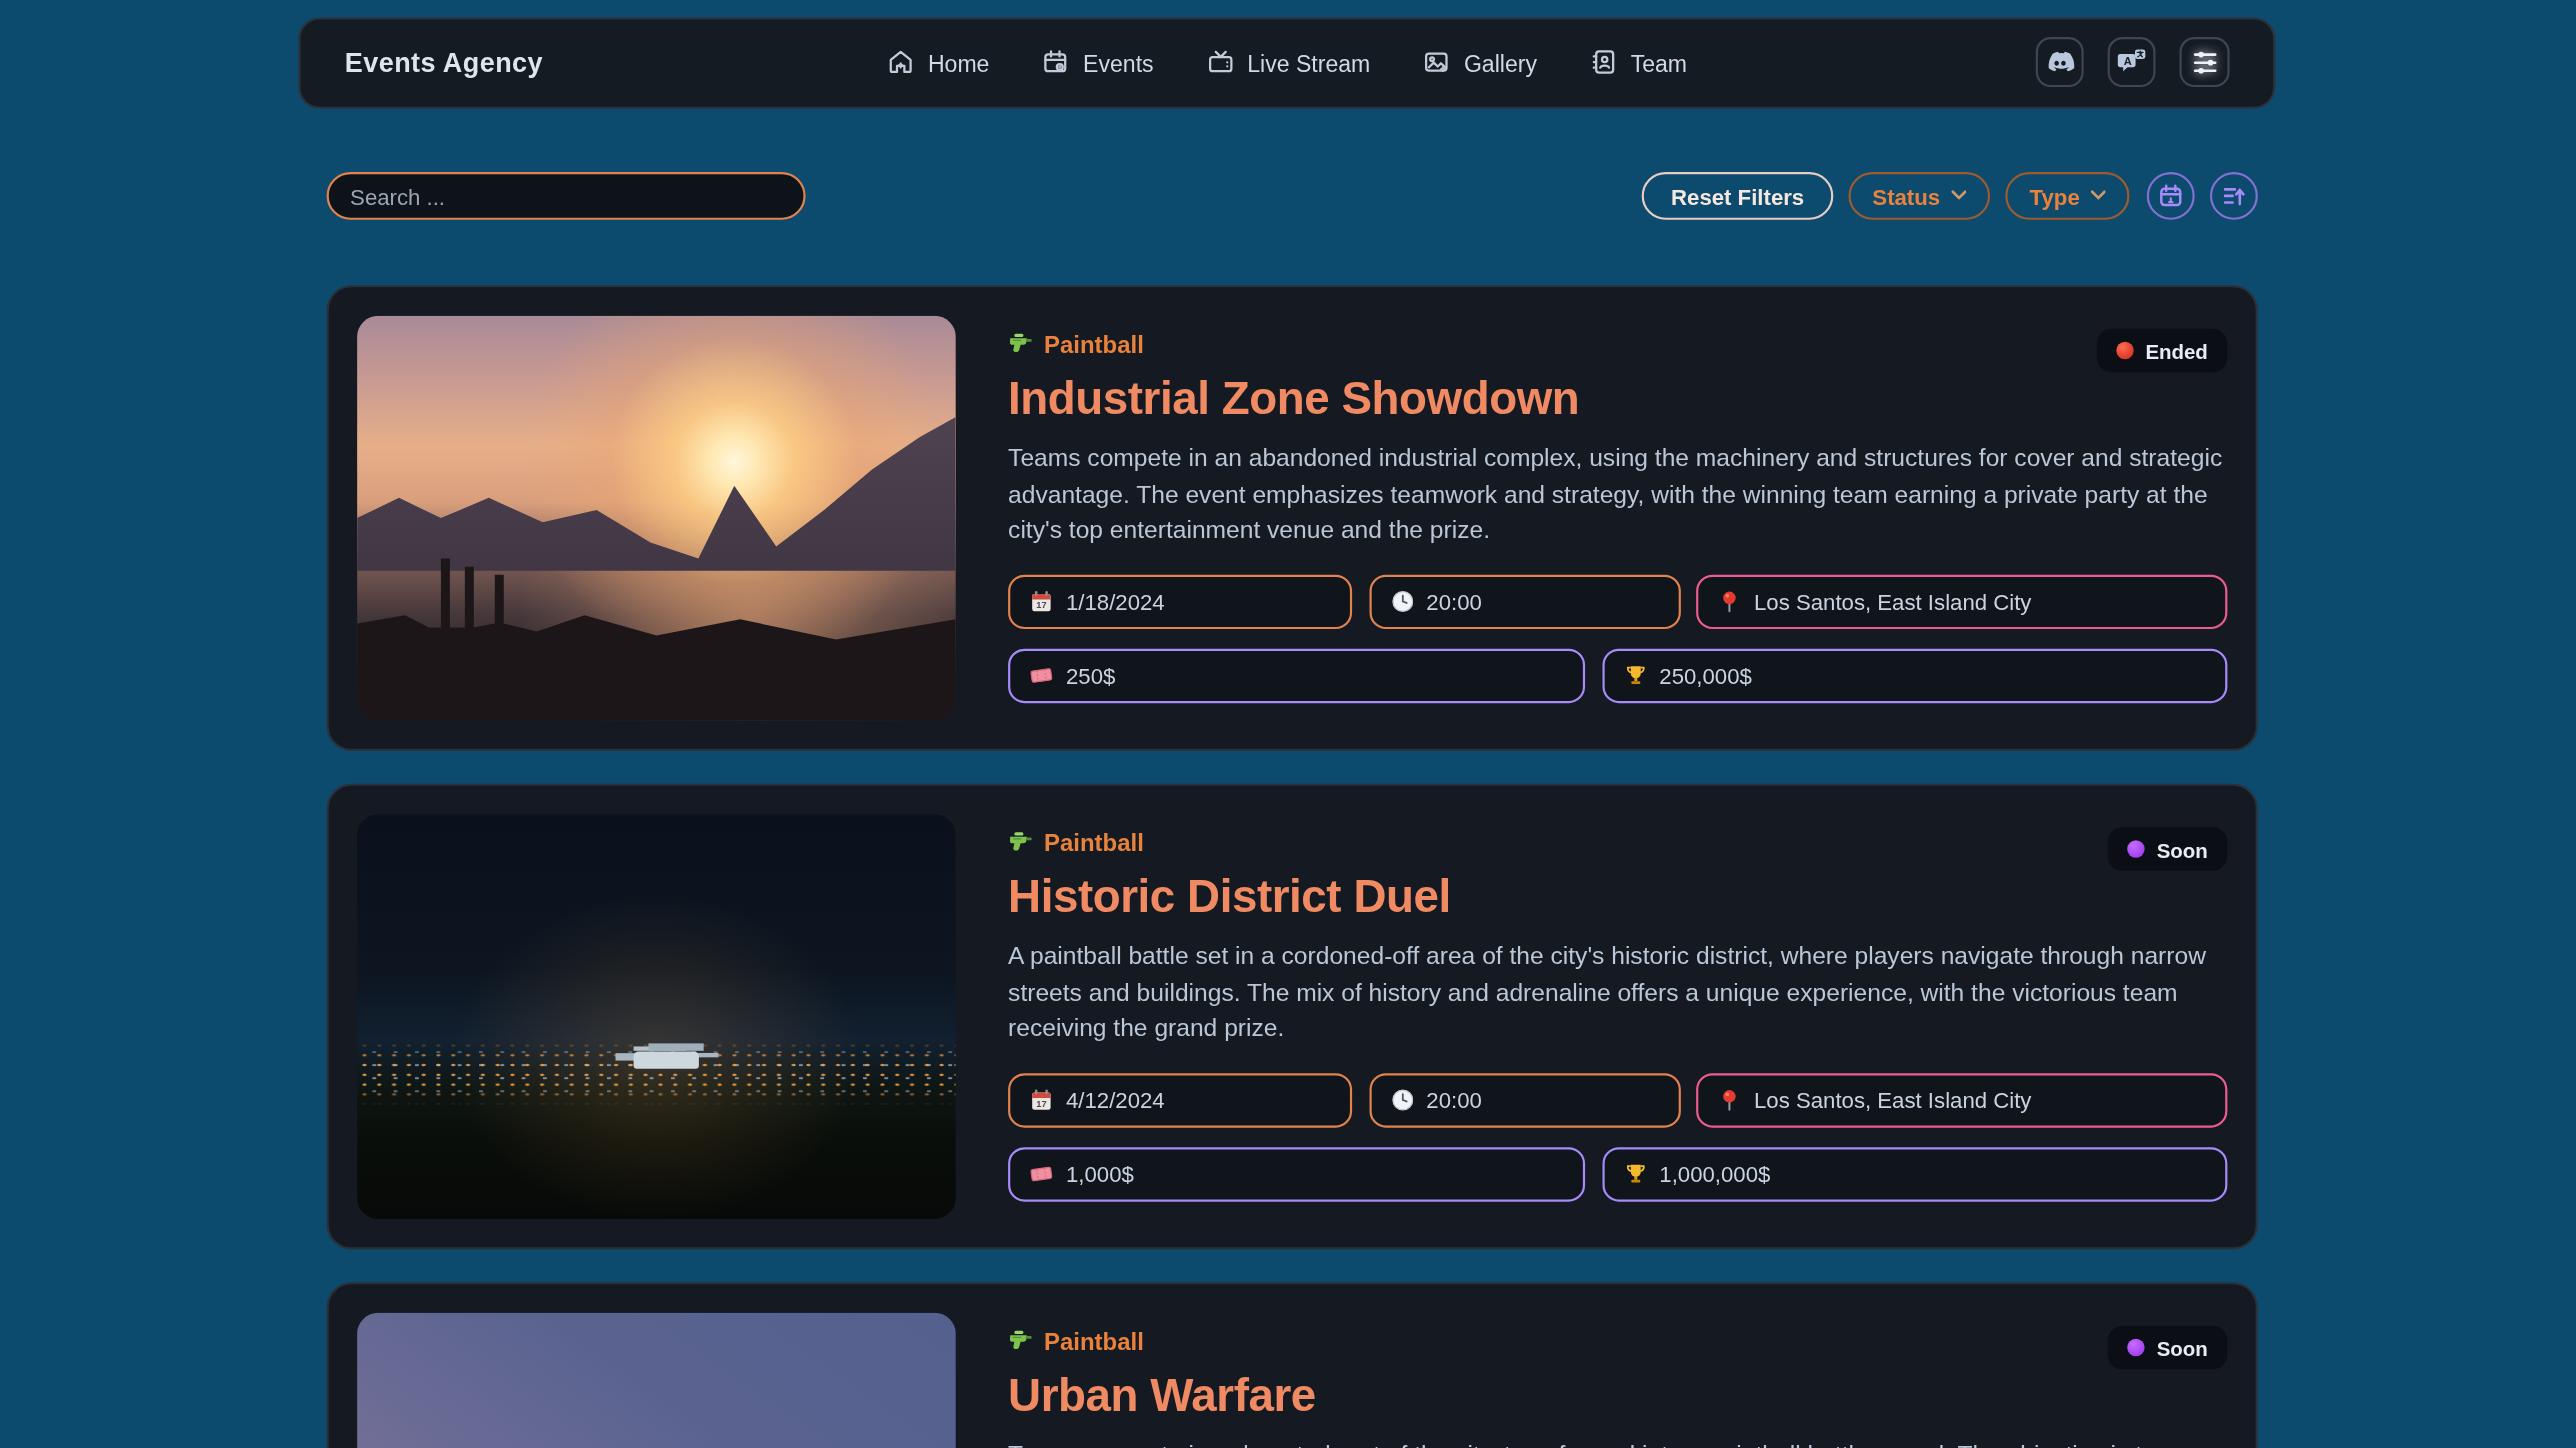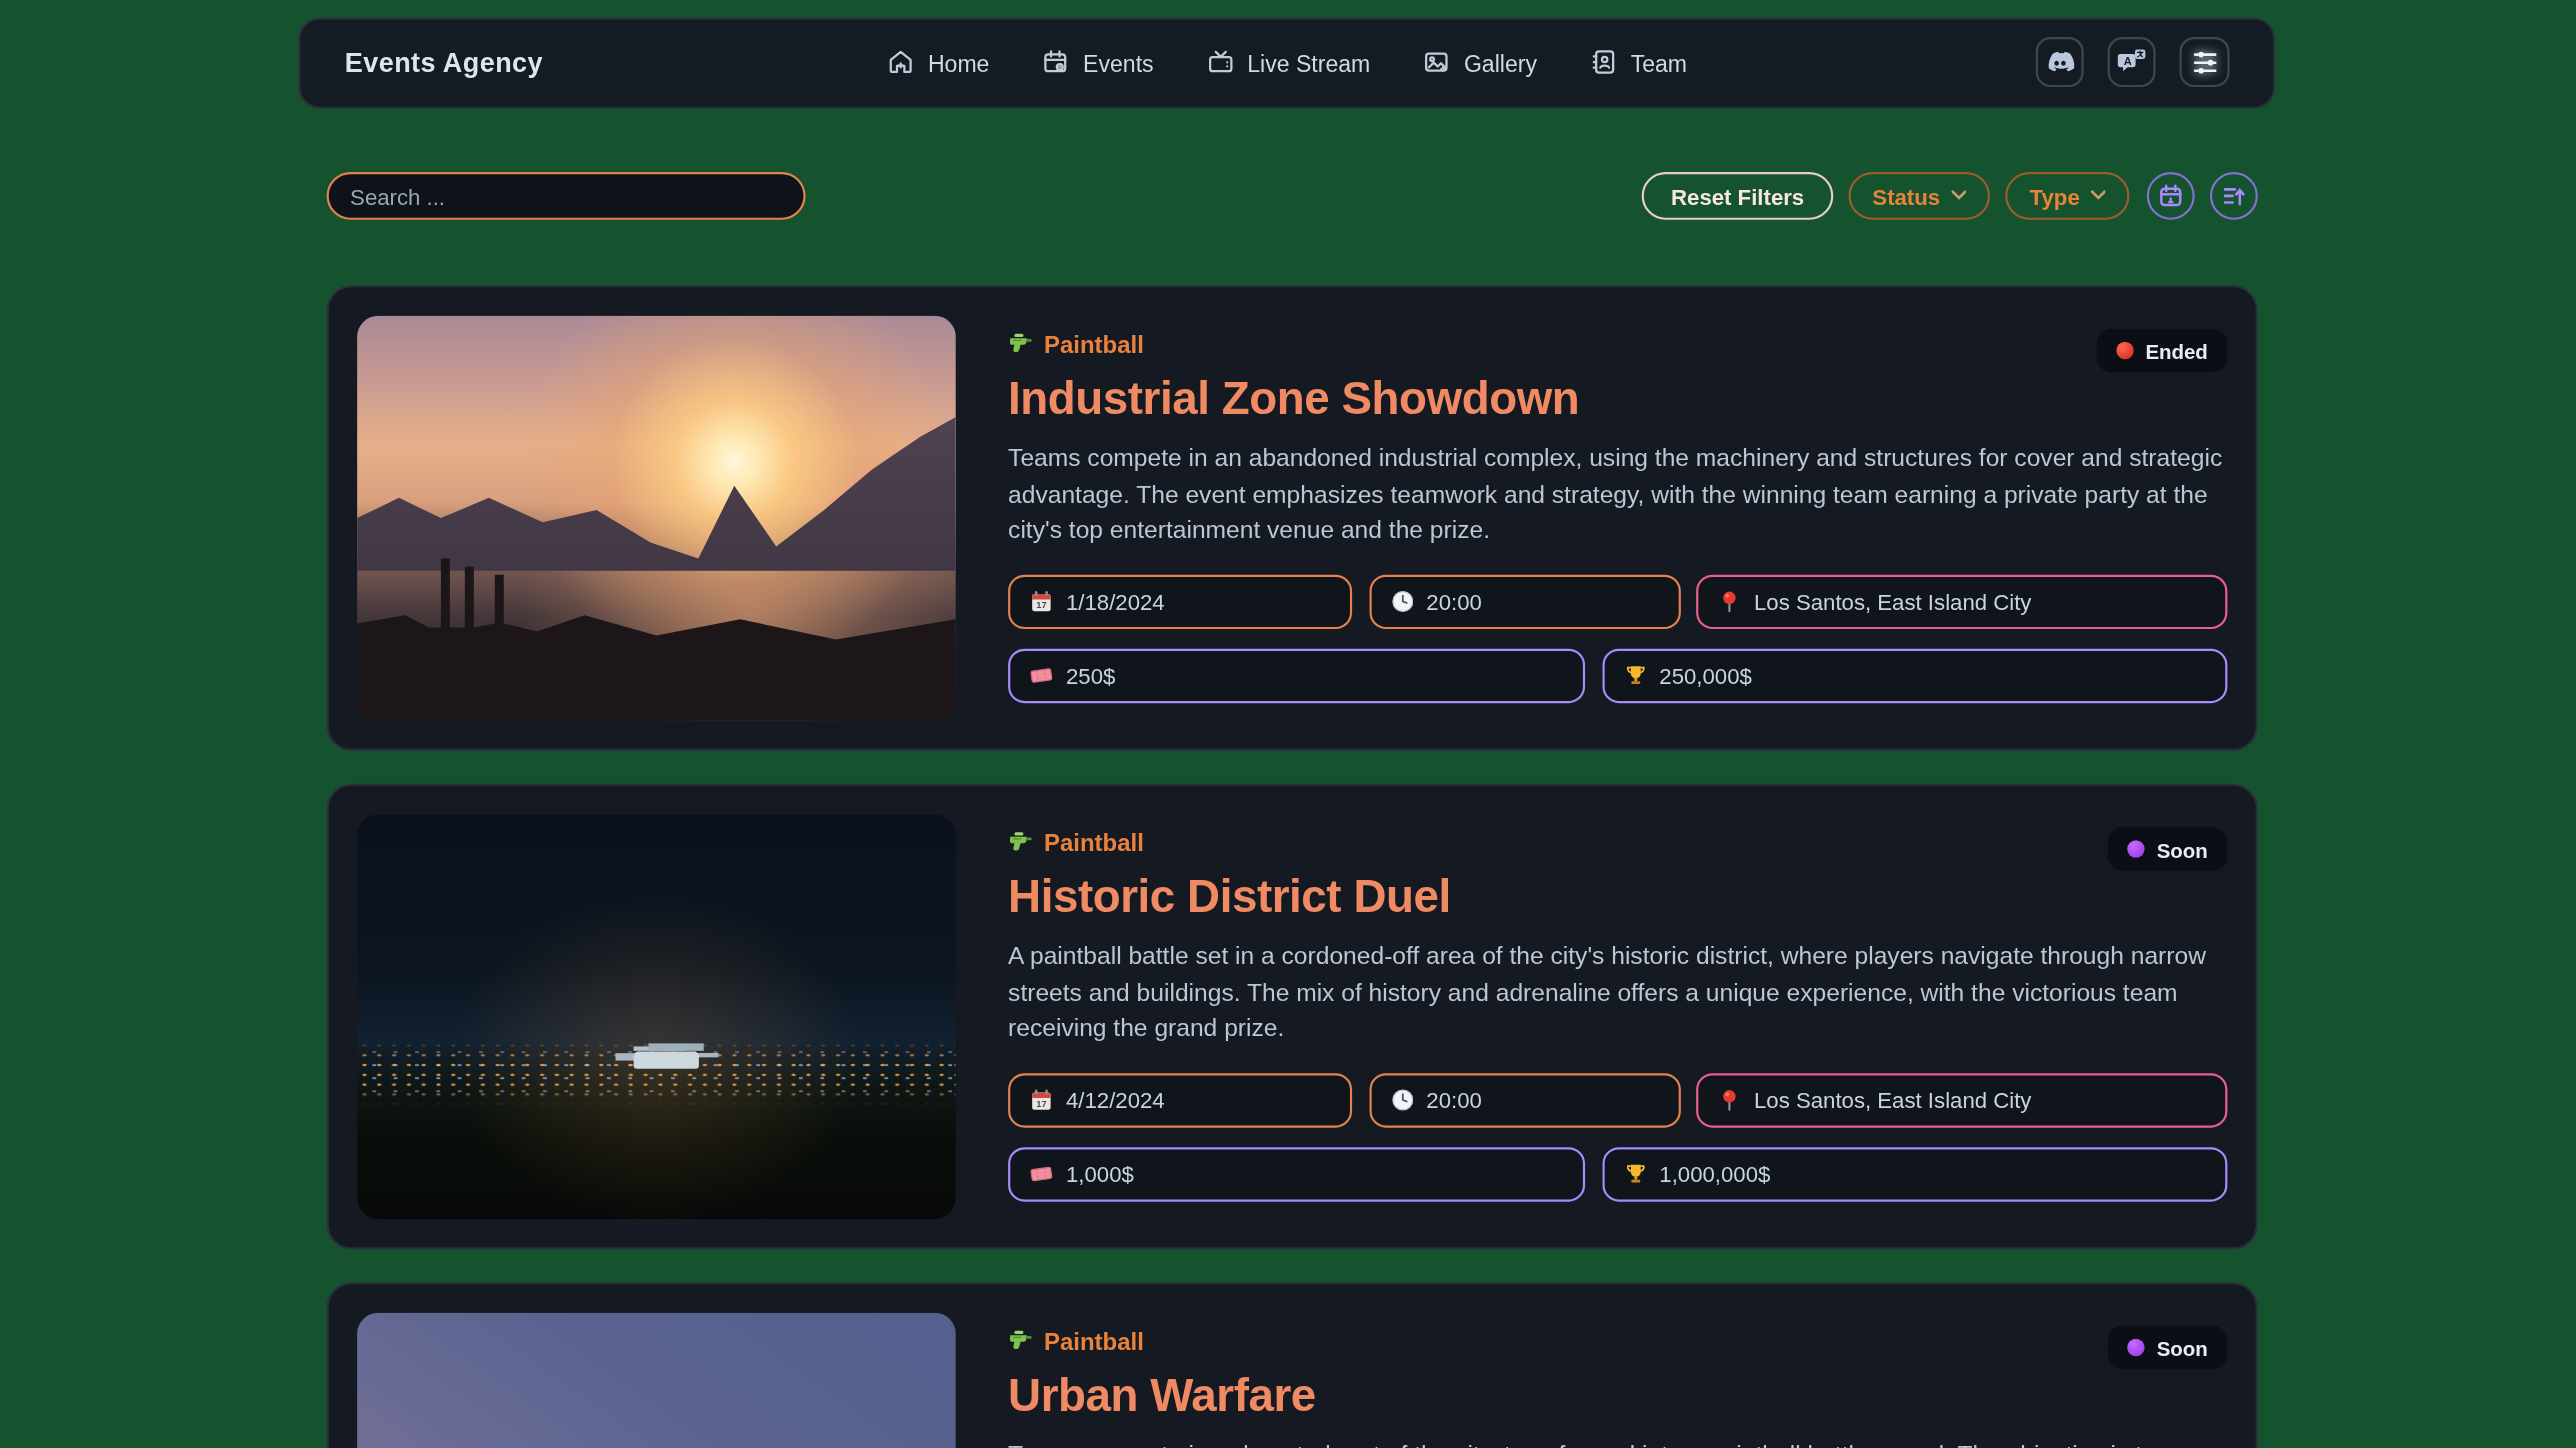--- a/index.html
+++ b/index.html
@@ -1,16 +1,16 @@
 <!DOCTYPE html>
 <html style="font-size:12px"><head>
 <meta charset="utf-8">
 <style>
   html,body{margin:0;padding:0;background:#0a0e13;overflow:hidden;}
-  .viewport{width:2576px;height:1449px;overflow:hidden;position:relative;background:#14532d;}
+  .viewport{width:2576px;height:1449px;overflow:hidden;position:relative;background:#0c4a6e;}
   .scale{width:1183px;height:666px;transform:scale(2.1773,2.1769);transform-origin:0 0;position:relative;
          font-family:"Liberation Sans",sans-serif;}
   *{box-sizing:border-box;}
 
   
   .navbar{position:absolute;left:137px;top:7.5px;width:908px;height:42px;border-radius:9.8px;
           background:#151b23;border:0.8px solid #2b323c;display:flex;align-items:center;padding:0 20.4px;}
   .brand{font-size:12.4px;font-weight:700;color:#dfe5ec;letter-spacing:0.2px;}
   .nav-links{position:absolute;left:50%;transform:translateX(-50%);display:flex;gap:24px;align-items:center;}
   .nav-link{display:flex;align-items:center;gap:6px;color:#d2d9e2;font-size:10.6px;cursor:pointer;white-space:nowrap;}

